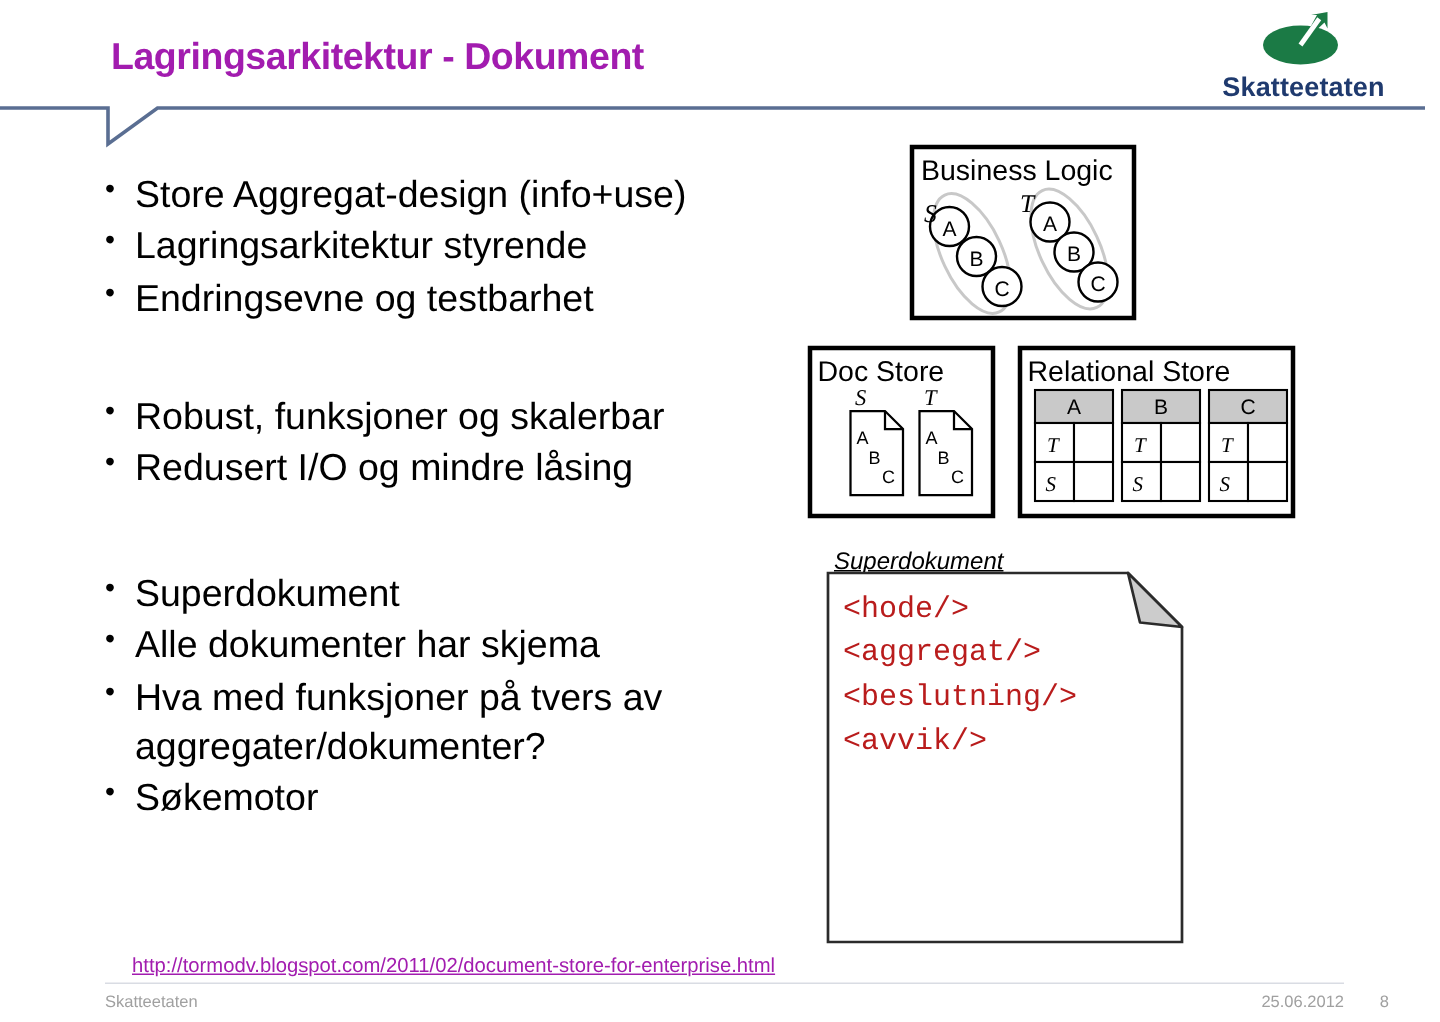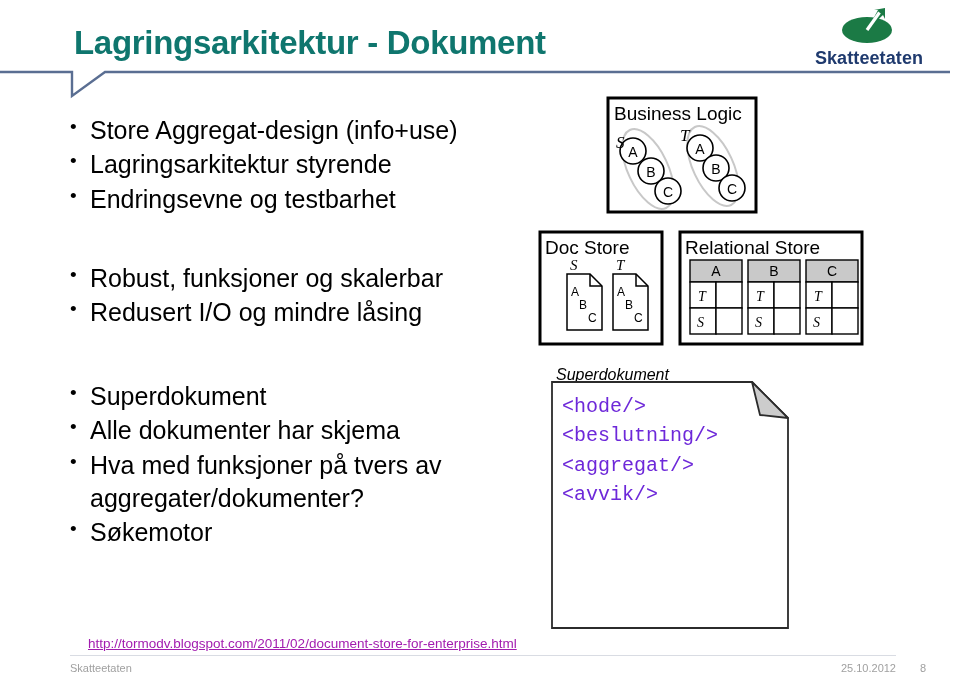--- a/index.html
+++ b/index.html
@@ -13,23 +13,23 @@
     font-family: "Liberation Sans", sans-serif;
     overflow: hidden;
     position: relative;
   }
 
   
   #slide-title {
     position: absolute;
     left: 74px;
     top: 24px;
-    font-size: 33px;
+    font-size: 25px;
     font-weight: bold;
-    color: #0f766e;
+    color: #a21caf;
     letter-spacing: -0.3px;
     white-space: nowrap;
   }
   #title-rule {
     position: absolute;
     left: 0px;
     top: 66px;
     width: 960px;
     height: 36px;
     pointer-events: none;
@@ -110,21 +110,21 @@
     text-decoration: underline;
     white-space: nowrap;
   }
   #superdoc-lines {
     position: absolute;
     left: 14px;
     top: 26px;
     font-family: "Liberation Mono", "DejaVu Sans Mono", monospace;
     font-size: 20px;
     line-height: 1.47;
-    color: #6d28d9;
+    color: #b91c1c;
     white-space: nowrap;
   }
 
   
   #source-link {
     position: absolute;
     left: 88px;
     top: 636px;
     font-size: 13.5px;
     color: #a21caf;
@@ -314,24 +314,24 @@
 </svg>
 
 <div id="superdoc">
   <span id="superdoc-label">Superdokument</span>
   <svg width="300" height="268" viewBox="0 0 300 268" style="position:absolute; left:0; top:0;">
     <path d="M 4 16 L 204 16 L 240 52 L 240 262 L 4 262 Z" fill="#ffffff" stroke="#2b2b2b" stroke-width="1.8"></path>
     <path d="M 204 16 L 212 49 L 240 52 Z" fill="#CCCCCC" stroke="#2b2b2b" stroke-width="1.8" stroke-linejoin="round"></path>
   </svg>
   <div id="superdoc-lines">
     <div>&lt;hode/&gt;</div>
+    <div>&lt;aggregat/&gt;</div>
     <div>&lt;beslutning/&gt;</div>
-    <div>&lt;aggregat/&gt;</div>
     <div>&lt;avvik/&gt;</div>
   </div>
 </div>
 
 <a id="source-link" href="#">http://tormodv.blogspot.com/2011/02/document-store-for-enterprise.html</a>
 
 <div id="footer-rule"></div>
 <div id="footer-left">Skatteetaten</div>
-<div id="footer-date">25.10.2012</div>
+<div id="footer-date">25.06.2012</div>
 <div id="footer-page">8</div>
 
 </body></html>

